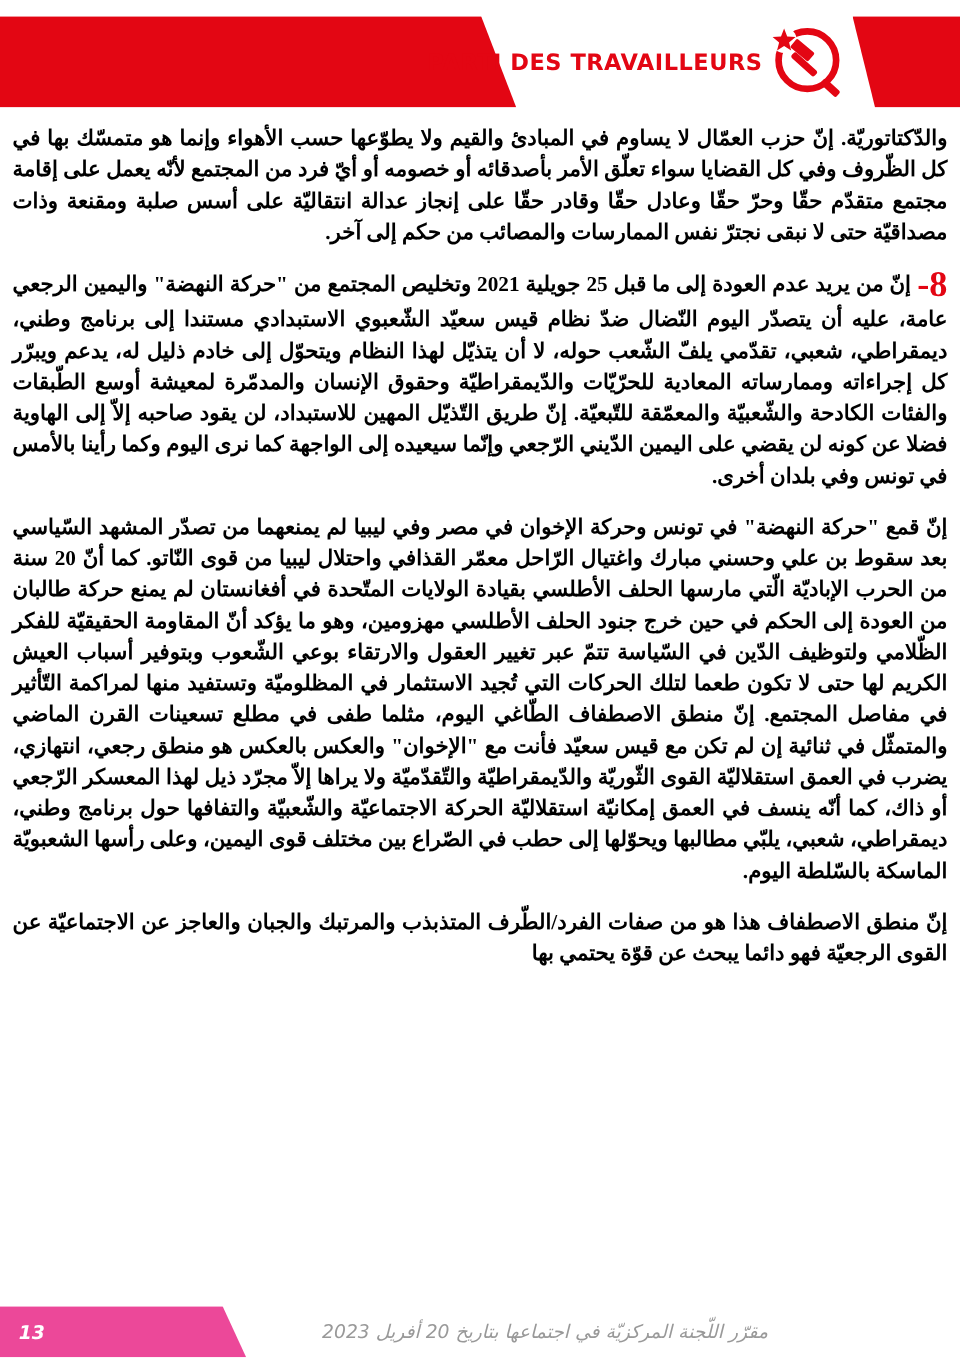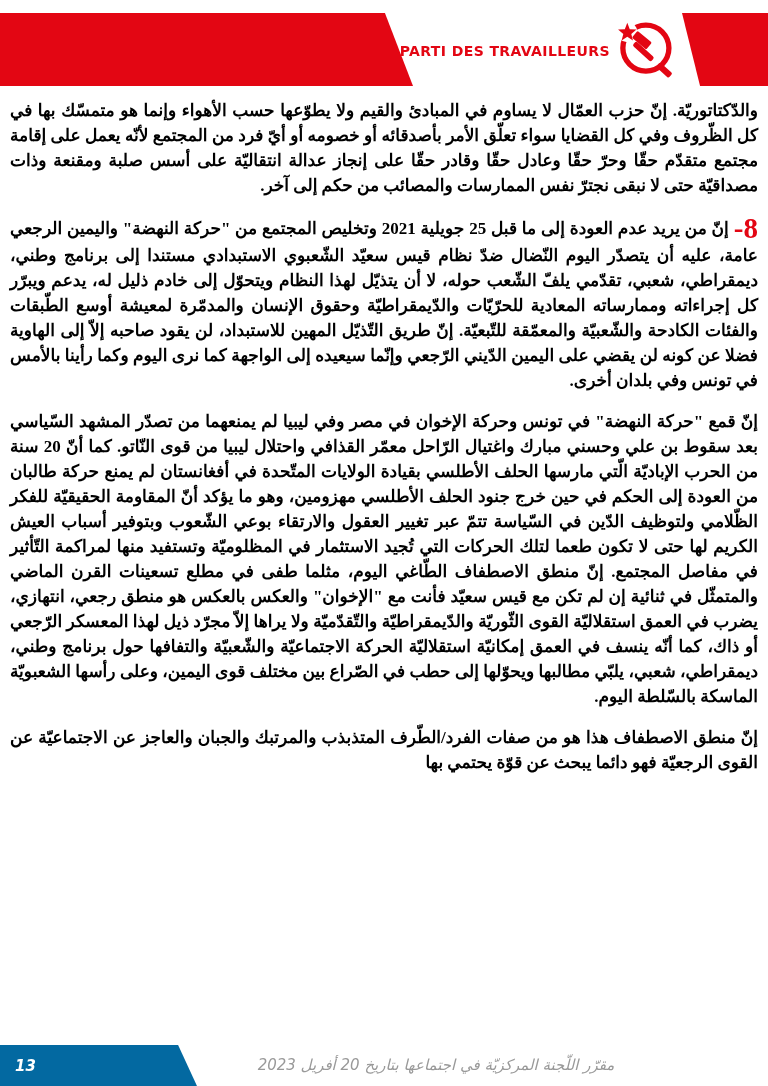--- a/index.html
+++ b/index.html
@@ -11,21 +11,21 @@
   
   .band{position:absolute;background:#e30613;}
   .band-main{top:13px;left:0;width:413px;height:73px;
     clip-path:polygon(0 0,93.2% 0,100% 100%,0 100%);}
   .band-right{top:13px;right:0;width:86px;height:73px;
     clip-path:polygon(0 0,100% 0,100% 100%,21% 100%);}
   .logo{position:absolute;top:18px;right:92px;display:flex;direction:ltr;
     align-items:center;gap:4px;}
   .logo-text{display:flex;flex-direction:column;align-items:flex-end;direction:rtl;}
   .logo-ar{color:#e30613;font-weight:bold;font-size:33px;line-height:34px;letter-spacing:0;}
-  .logo-fr{color:#e30613;font-weight:bold;font-size:14px;line-height:16px;
+  .logo-fr{color:#e30613;font-weight:bold;font-size:18px;line-height:16px;
     letter-spacing:.4px;direction:ltr;}
   
   .main{
     position:absolute;top:98px;right:10px;left:10px;
     direction:rtl;text-align:justify;
     color:#000;font-weight:bold;font-size:17px;line-height:25px;
   }
   .main p{margin:0 0 16px 0;font-family:Liberation Serif, serif;}
   .section-banner{
     width:499px;height:36px;margin:2px 11px 12px auto;
@@ -43,21 +43,21 @@
   .item-num{
     color:#e30613;font-weight:bold;font-size:29px;line-height:1;
     direction:ltr;unicode-bidi:embed;vertical-align:-4px;padding-left:5px;
   }
   
   .footer-note{
     position:absolute;bottom:12px;left:52px;width:768px;text-align:center;
     color:#999999;font-style:italic;font-size:15px;direction:rtl;
   }
   .page-badge{
-    position:absolute;bottom:0;left:0;width:197px;height:41px;background:#0369a1;
+    position:absolute;bottom:0;left:0;width:197px;height:41px;background:#ec4899;
     clip-path:polygon(0 0,90.4% 0,100% 100%,0 100%);
   }
   .page-badge span{
     position:absolute;left:15px;top:50%;transform:translateY(-50%);
     color:#ffffff;font-style:italic;font-weight:bold;font-size:15px;
   }
 </style>
 </head>
 <body>
 

